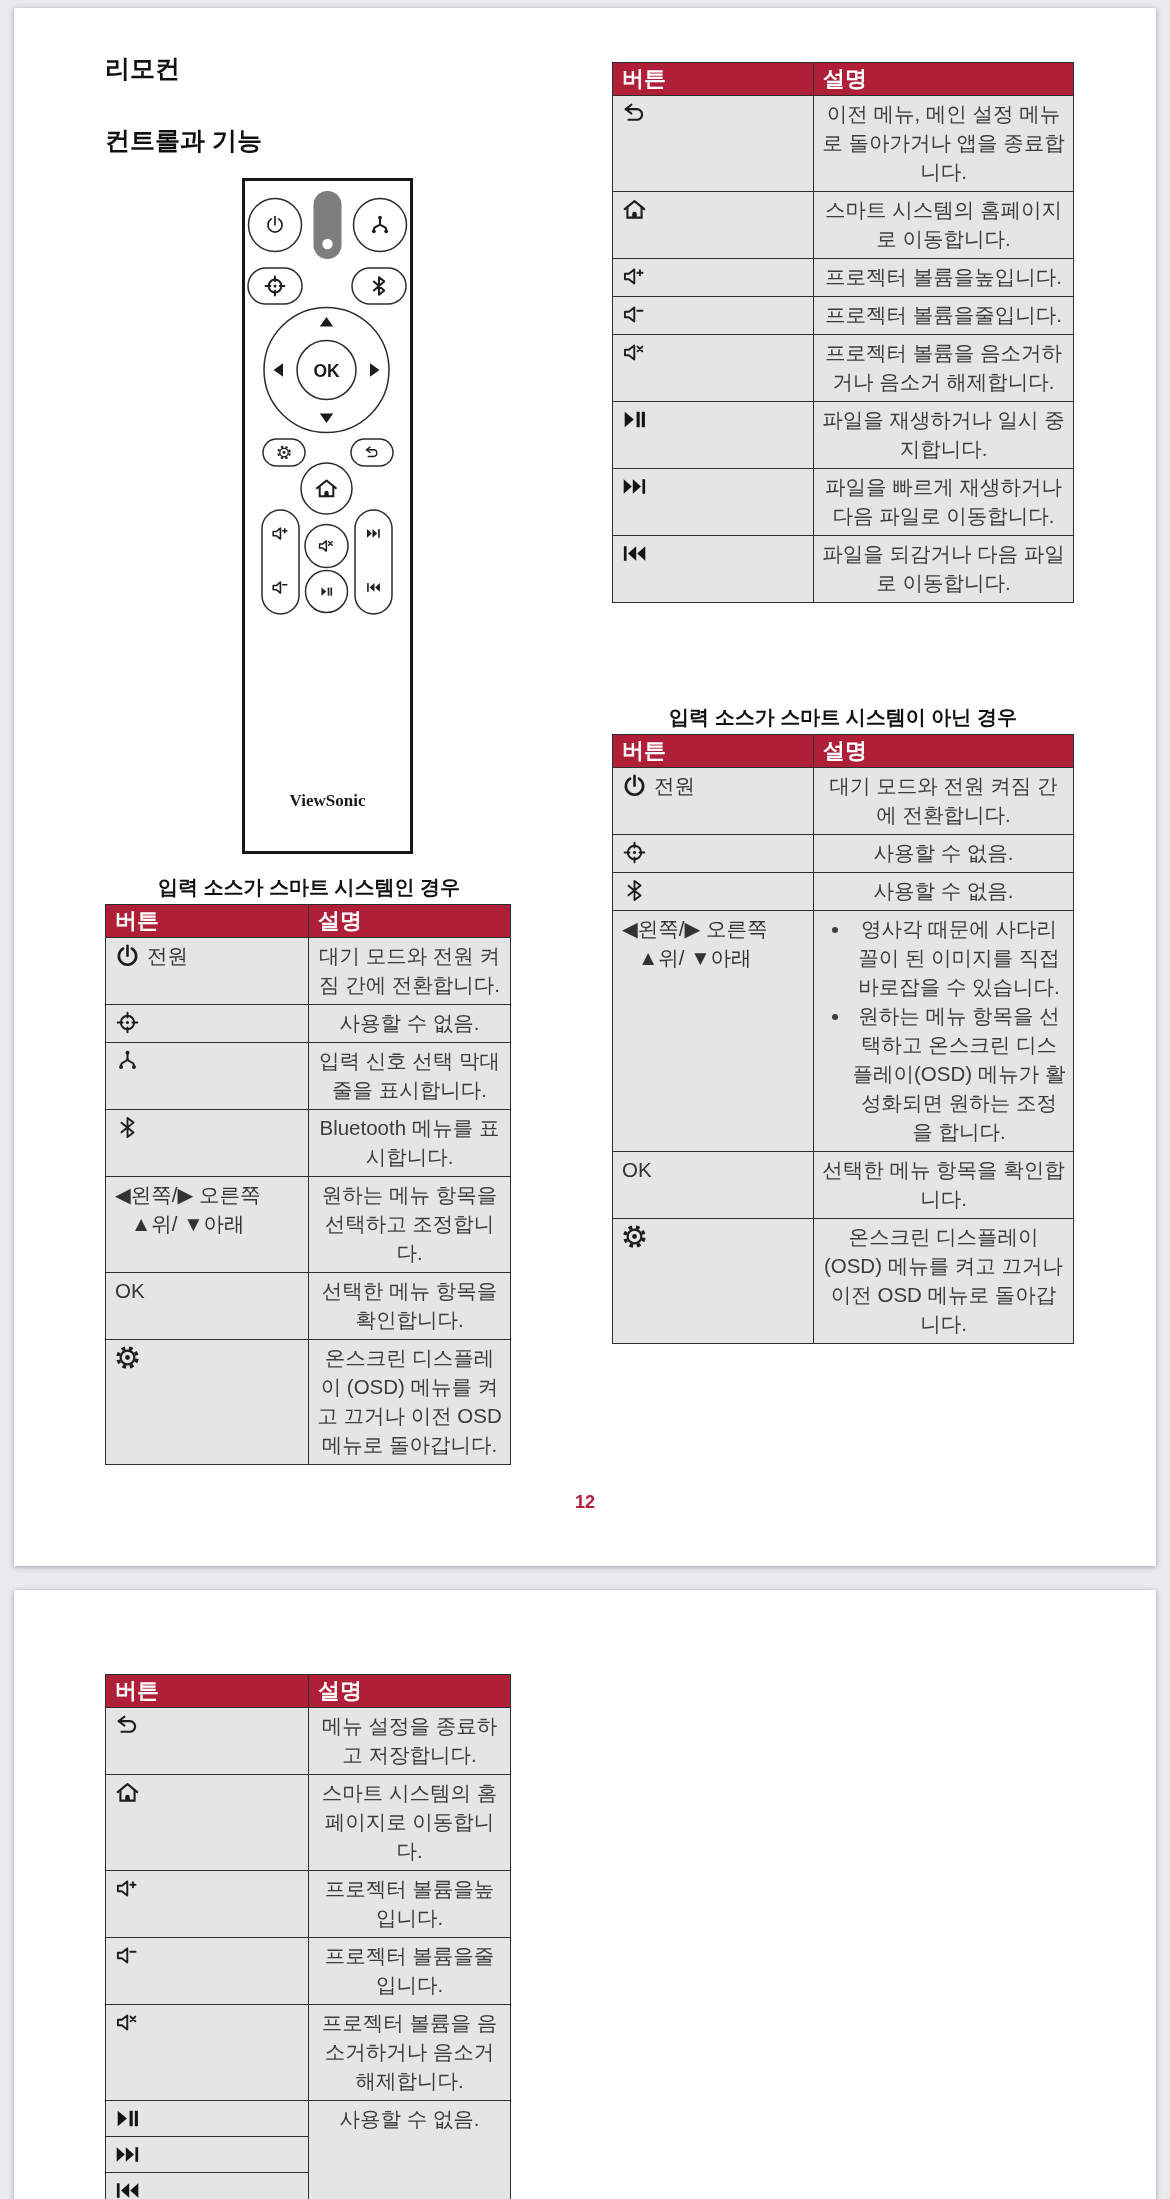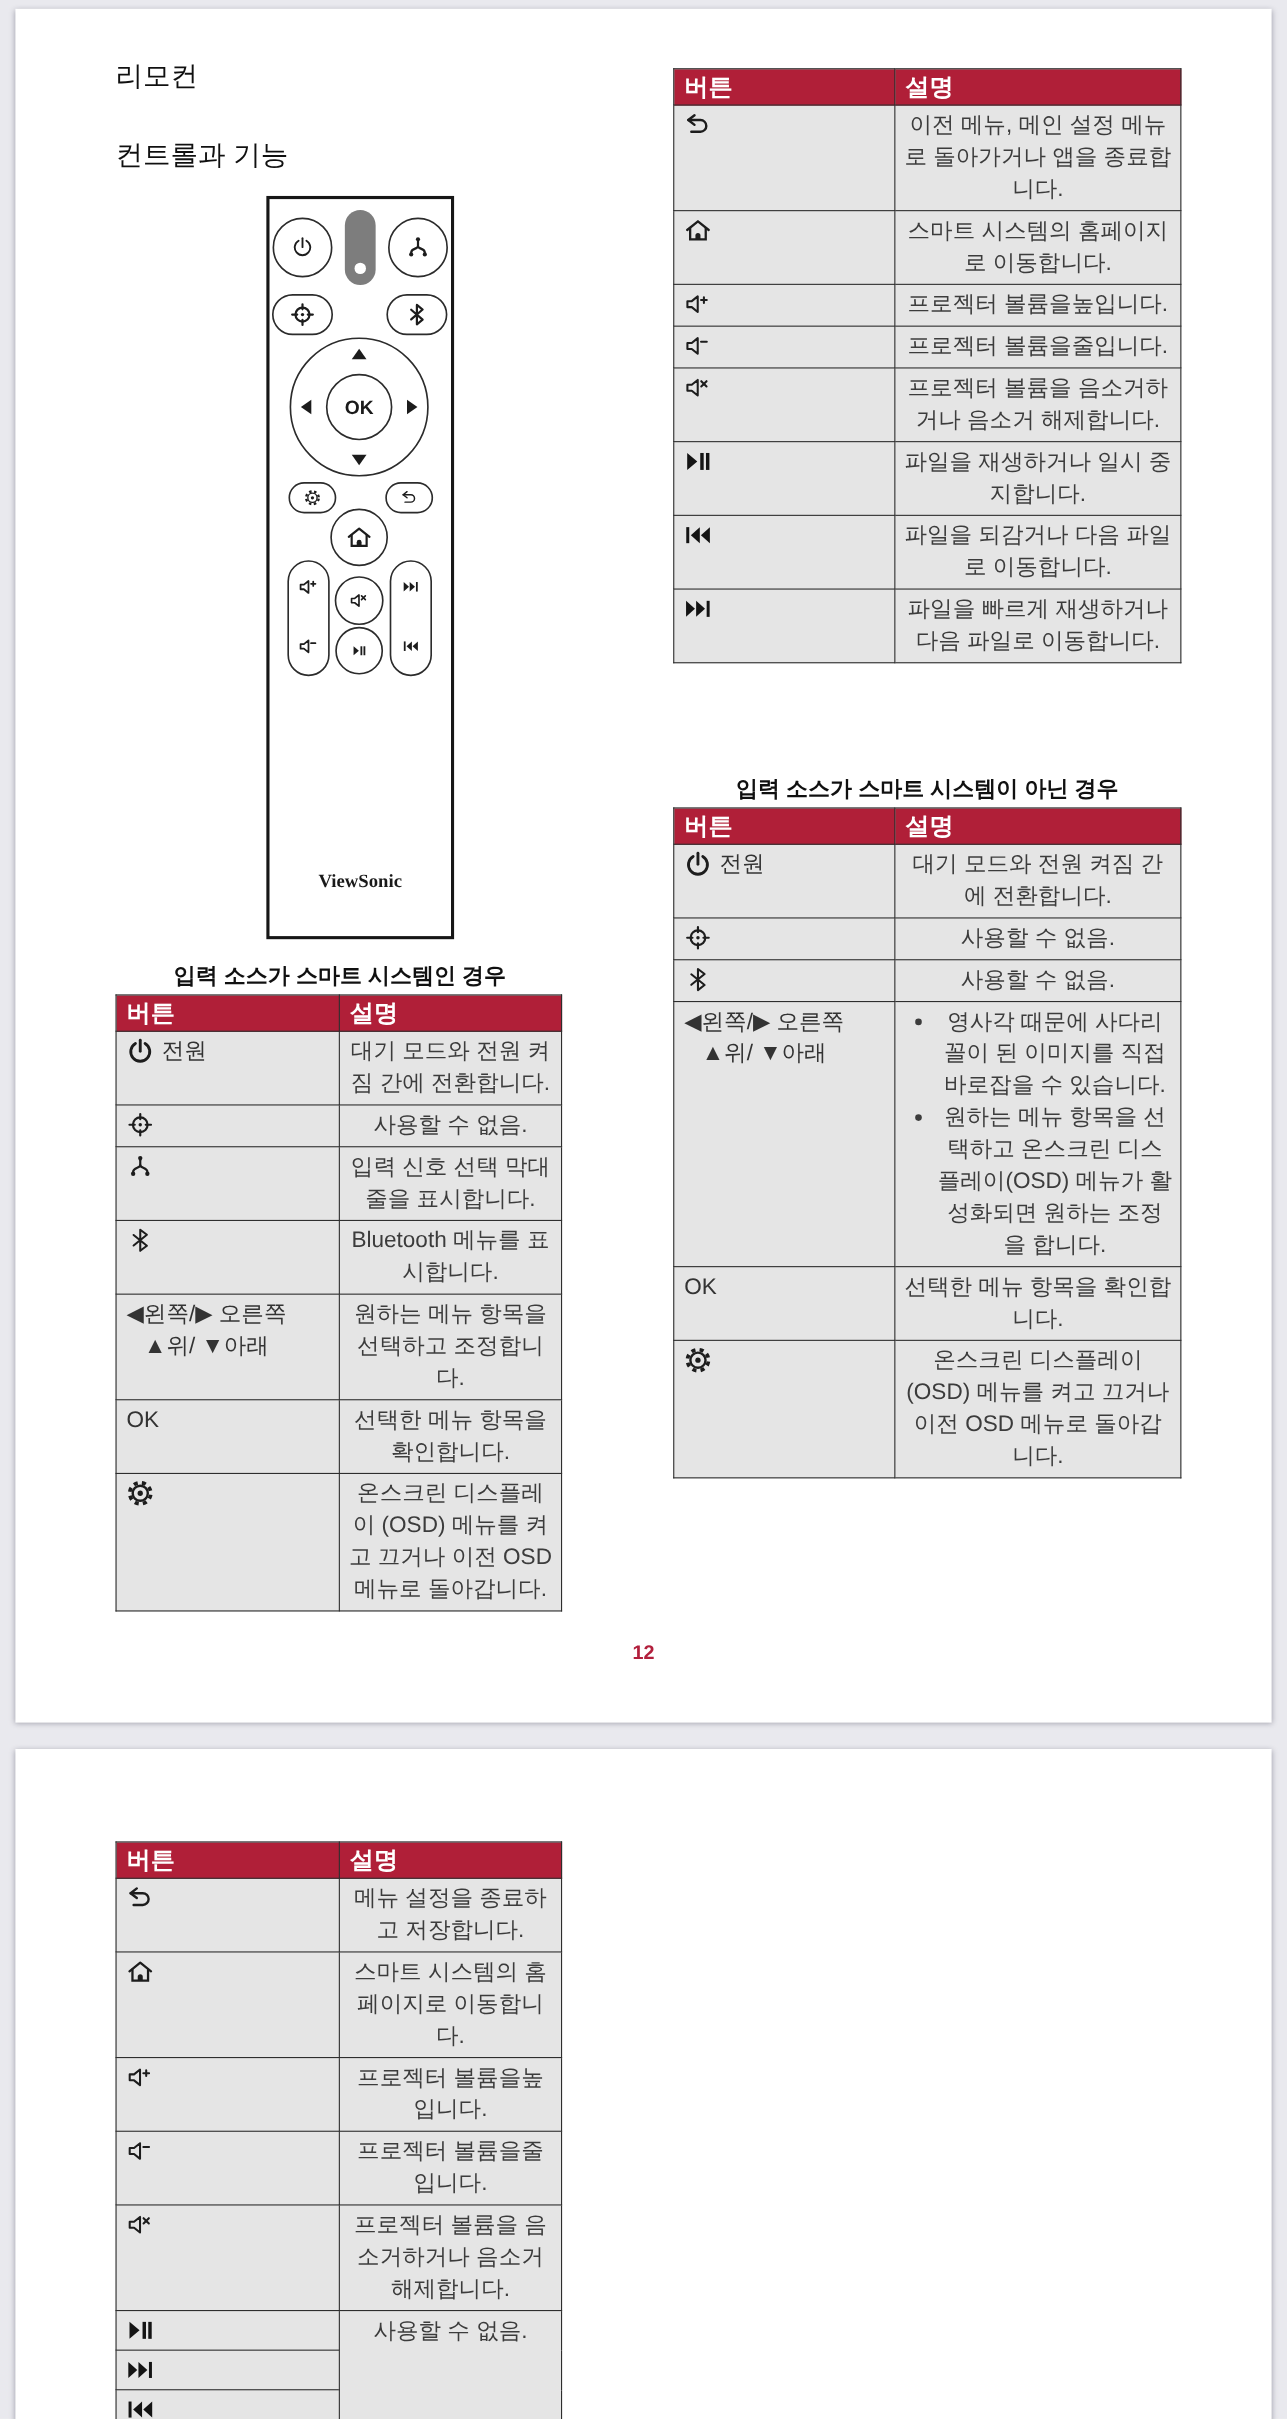--- a/index.html
+++ b/index.html
@@ -6,21 +6,21 @@
   body{
     width:1170px;height:2199px;position:relative;overflow:hidden;
     background:#e9e9ee;
     font-family:"Liberation Sans","DejaVu Sans",sans-serif;
   }
   .page{position:absolute;left:14px;width:1142px;background:#ffffff;
         box-shadow:0 1px 5px rgba(50,50,70,.40);}
   #page1{top:8px;height:1558px;}
   #page2{top:1590px;height:620px;}
 
-  .doc-title{position:absolute;left:91px;font-size:25px;font-weight:normal;color:#101010;}
+  .doc-title{position:absolute;left:91px;font-size:25px;font-weight:bold;color:#101010;}
   #title1{top:44px;}
   #title2{top:116px;}
 
   .remote{position:absolute;left:228px;top:170px;}
   .rs{fill:none;stroke:#2c2c2c;stroke-width:1.5px;}
   .rg{fill:none;stroke:#1d1d1d;stroke-width:2px;stroke-linecap:round;}
   .rf{fill:#1c1c1c;stroke:none;}
   .remote text{fill:#1a1a1a;}
 
   .section-heading{position:absolute;font-size:20px;font-weight:bold;color:#101010;text-align:center;}
@@ -347,39 +347,39 @@
                   <rect x="19" y="4.6" width="3" height="14.8"></rect>
                 </svg></span>
             </div>
           </td>
           <td>파일을 재생하거나 일시 중지합니다.</td>
         </tr>
         <tr>
           <td>
             <div class="bwrap">
               <span class="icn"><svg viewBox="0 0 24 24" fill="#141414">
+                  <path d="M1.6 5 9.4 12 1.6 19z"></path>
+                  <path d="M10.4 5 18.2 12 10.4 19z"></path>
+                  <rect x="19.6" y="5" width="2.6" height="14"></rect>
+                </svg></span>
+            </div>
+          </td>
+          <td>파일을 빠르게 재생하거나 다음 파일로 이동합니다.</td>
+        </tr>
+        <tr>
+          <td>
+            <div class="bwrap">
+              <span class="icn"><svg viewBox="0 0 24 24" fill="#141414">
                   <rect x="1.8" y="5" width="2.6" height="14"></rect>
                   <path d="M13.6 5 5.8 12 13.6 19z"></path>
                   <path d="M22.4 5 14.6 12 22.4 19z"></path>
                 </svg></span>
             </div>
           </td>
           <td>파일을 되감거나 다음 파일로 이동합니다.</td>
-        </tr>
-        <tr>
-          <td>
-            <div class="bwrap">
-              <span class="icn"><svg viewBox="0 0 24 24" fill="#141414">
-                  <path d="M1.6 5 9.4 12 1.6 19z"></path>
-                  <path d="M10.4 5 18.2 12 10.4 19z"></path>
-                  <rect x="19.6" y="5" width="2.6" height="14"></rect>
-                </svg></span>
-            </div>
-          </td>
-          <td>파일을 빠르게 재생하거나 다음 파일로 이동합니다.</td>
         </tr>
       </tbody>
     </table>
 
   <div class="section-heading" id="heading-nonsmart">입력 소스가 스마트 시스템이 아닌 경우</div>
   <table id="tbl-nonsmart">
       <colgroup>
         <col style="width:201px">
         <col>
       </colgroup>

